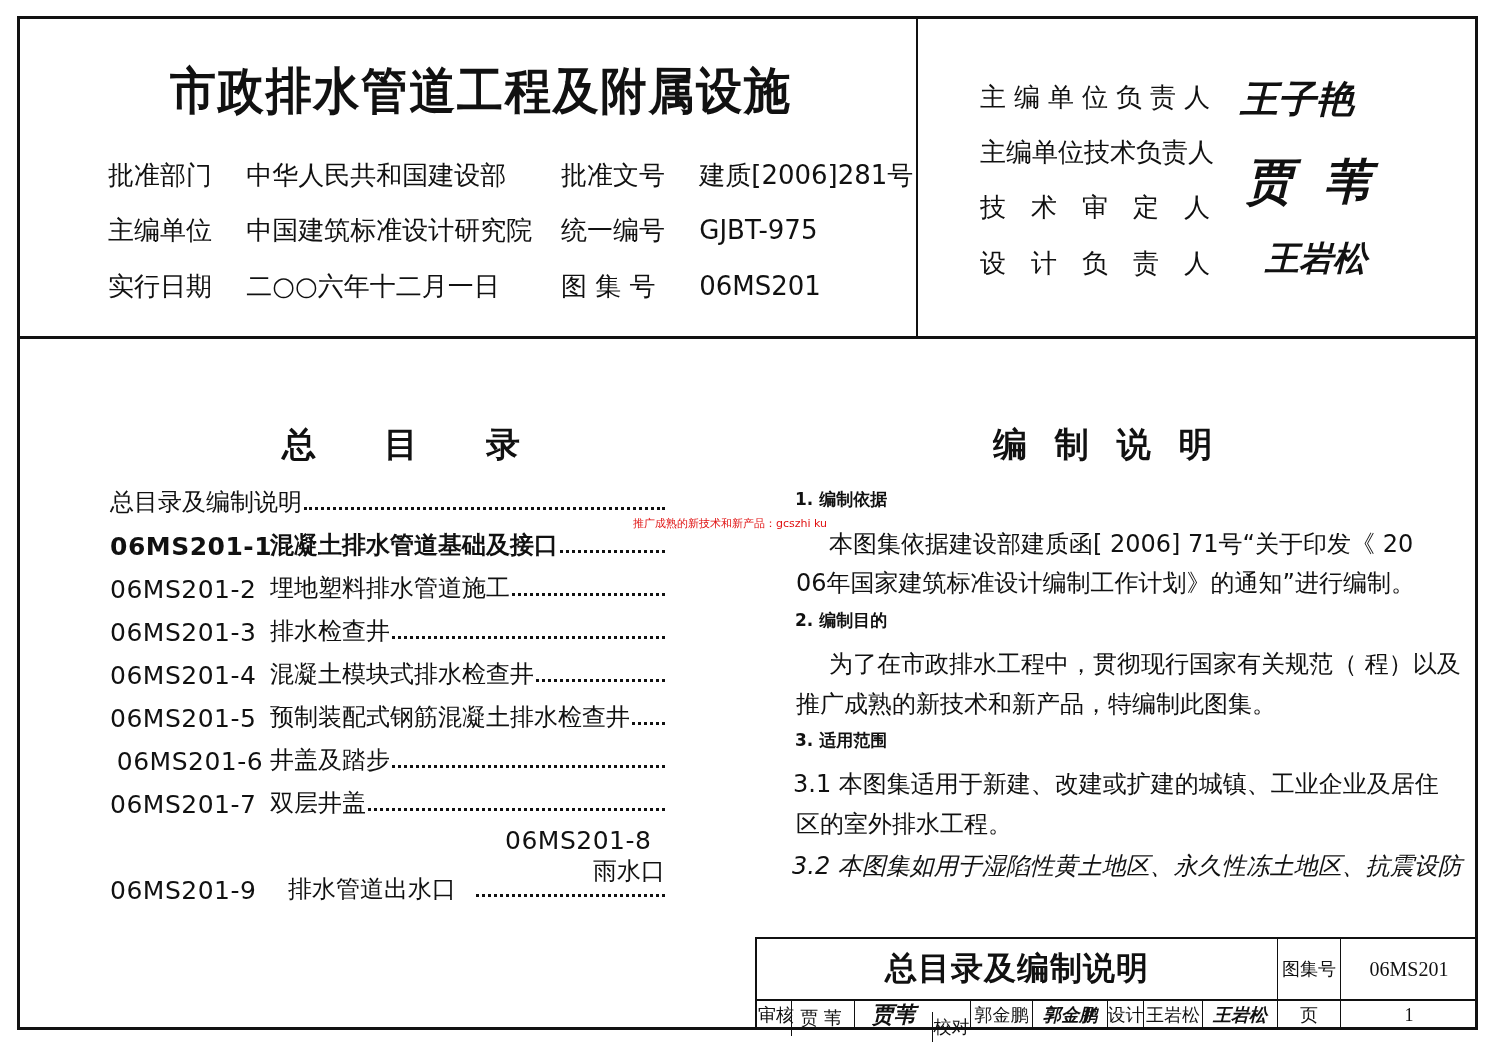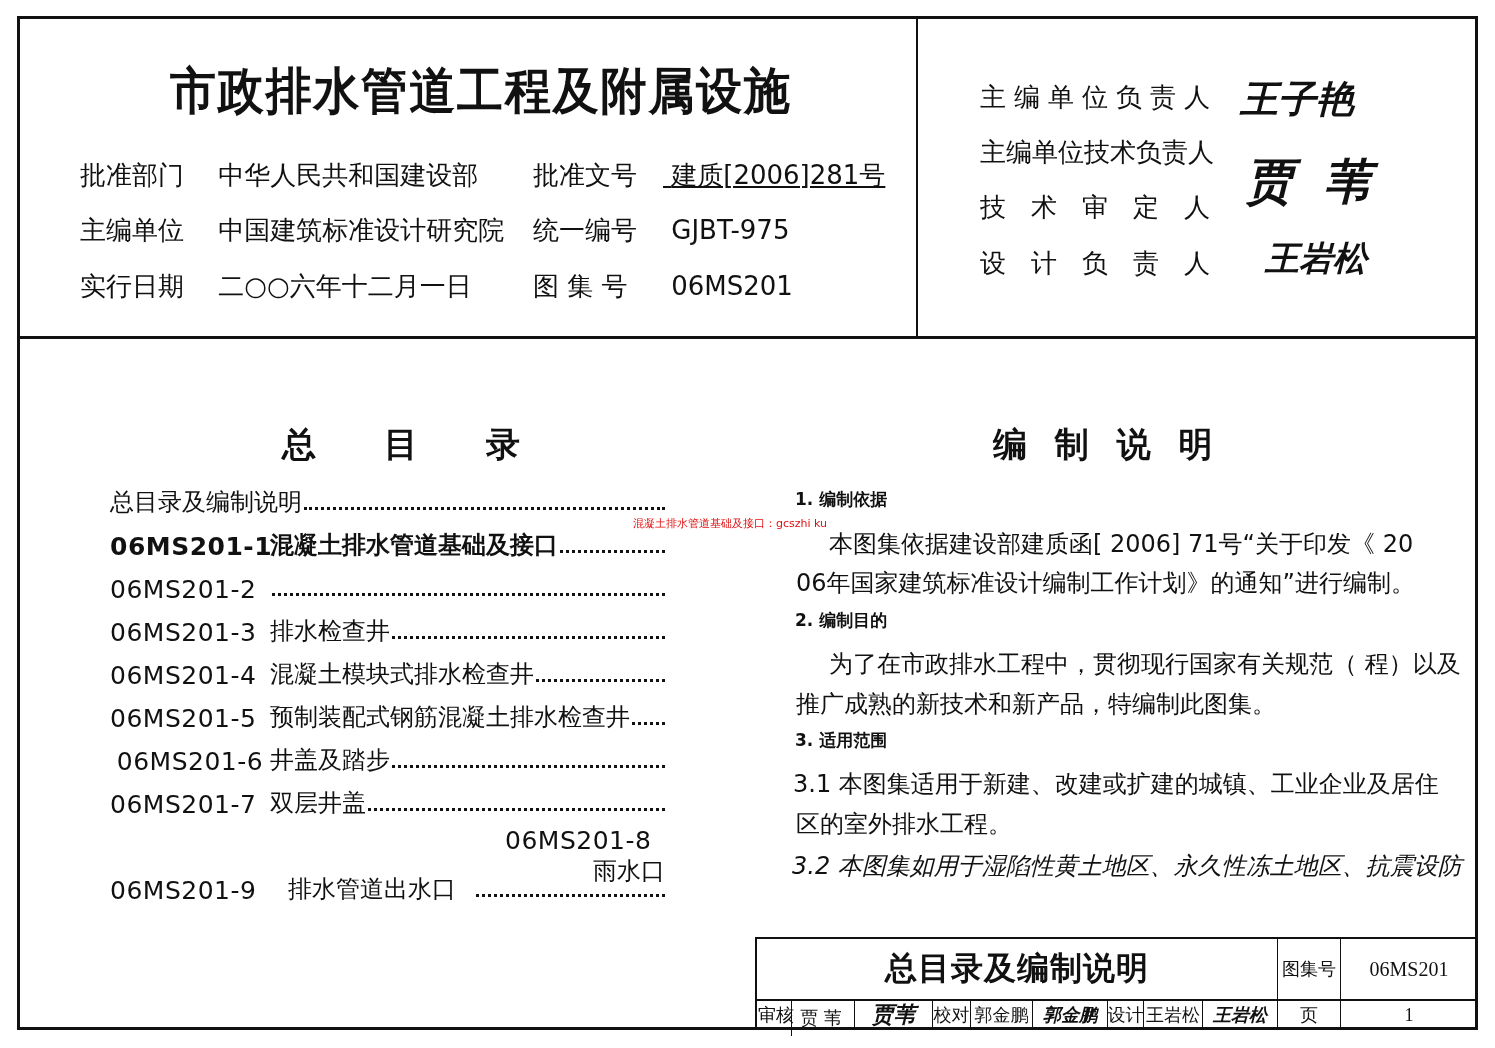--- a/index.html
+++ b/index.html
@@ -1,20 +1,20 @@
 <!DOCTYPE html>
 <html><head>
 <meta charset="utf-8">
 <style>
   html,body{margin:0;padding:0;background:#fff;}
   body{width:1495px;height:1048px;position:relative;overflow:hidden;font-family:"DejaVu Sans","Liberation Sans",sans-serif;color:#111;}
   .abs{position:absolute;}
   .line{position:absolute;background:#111;}
   .title{left:170px;top:58px;font-size:50px;font-weight:bold;letter-spacing:2px;white-space:nowrap;transform:scaleX(0.92);transform-origin:left;}
-  .meta{font-size:26px;white-space:nowrap;}
+  .meta{font-size:26px;white-space:nowrap;margin-left:28px;}
   .meta .lbl{display:inline-block;width:130px;}
   .sig-row{font-size:26px;white-space:nowrap;}
   .sig-lbl{display:inline-block;width:230px;text-align:justify;text-align-last:justify;}
   .signature{font-family:"DejaVu Serif",serif;font-style:italic;font-weight:bold;font-size:38px;}
   .sec-h{font-size:34px;font-weight:bold;white-space:nowrap;}
   .toc-row{position:absolute;left:110px;width:555px;height:36px;display:flex;align-items:flex-end;font-size:24px;white-space:nowrap;}
   .toc-code{width:160px;font-size:25px;letter-spacing:0.5px;}
   .toc-title{}
   .toc-dots{flex:1;overflow:hidden;border-bottom:3px dotted #111;margin:0 0 8px 2px;height:1px;}
   .toc-first .toc-dots{margin-left:2px;}
@@ -44,21 +44,21 @@
 </div>
 <div class="abs meta" style="left:80px;top:213px;">
   <span class="lbl">主编单位</span>
   <span>中国建筑标准设计研究院</span>
 </div>
 <div class="abs meta" style="left:80px;top:269px;">
   <span class="lbl">实行日期</span>
   <span>二○○六年十二月一日</span>
 </div>
 
-<div class="abs meta" style="left:533px;top:158px;text-decoration:underline;">
+<div class="abs meta" style="left:533px;top:158px;">
   <span class="lbl">批准文号</span>
   <span>建质[2006]281号</span>
 </div>
 <div class="abs meta" style="left:533px;top:213px;">
   <span class="lbl">统一编号</span>
   <span>GJBT-975</span>
 </div>
 <div class="abs meta" style="left:533px;top:269px;">
   <span class="lbl">图 集 号</span>
   <span>06MS201</span>
@@ -89,20 +89,21 @@
   <span class="toc-title">总目录及编制说明</span>
   <span class="toc-dots"></span>
 </div>
 <div class="toc-row" style="top:525px;font-weight:bold;">
   <span class="toc-code">06MS201-1</span>
   <span class="toc-title">混凝土排水管道基础及接口</span>
   <span class="toc-dots"></span>
 </div>
 <div class="toc-row" style="top:568px;">
   <span class="toc-code">06MS201-2</span>
+  <span class="toc-title">埋地塑料排水管道施工</span>
   <span class="toc-dots"></span>
 </div>
 <div class="toc-row" style="top:611px;">
   <span class="toc-code">06MS201-3</span>
   <span class="toc-title">排水检查井</span>
   <span class="toc-dots"></span>
 </div>
 <div class="toc-row" style="top:654px;">
   <span class="toc-code">06MS201-4</span>
   <span class="toc-title">混凝土模块式排水检查井</span>
@@ -127,21 +128,21 @@
   <span class="toc-code">06MS201-8</span>
   <span class="toc-title">雨水口</span>
   <span class="toc-dots"></span>
 </div>
 <div class="toc-row" style="top:869px;gap:18px;">
   <span class="toc-code">06MS201-9</span>
   <span class="toc-title">排水管道出水口</span>
   <span class="toc-dots"></span>
 </div>
 
-<div class="abs watermark">混凝土排水管道基础及接口：gcszhi ku</div>
+<div class="abs watermark">推广成熟的新技术和新产品：gcszhi ku</div>
 
 <div class="abs sec-h" style="left:993px;top:422px;letter-spacing:8px;">编 制 说 明</div>
 <div class="notes">
   <p class="h" style="left:795px;top:488px;">1.  编制依据</p>
   <p style="left:805px;top:528px;">　本图集依据建设部建质函[ 2006] 71号“关于印发《 20</p>
   <p style="left:796px;top:567px;">06年国家建筑标准设计编制工作计划》的通知”进行编制。</p>
   <p class="h" style="left:795px;top:609px;">2.  编制目的</p>
   <p style="left:805px;top:648px;">　为了在市政排水工程中，贯彻现行国家有关规范（ 程）以及</p>
   <p style="left:796px;top:688px;">推广成熟的新技术和新产品，特编制此图集。</p>
   <p class="h" style="left:795px;top:729px;">3.  适用范围</p>
@@ -152,21 +153,21 @@
 
 <div class="tb">
   <div class="line" style="left:0;top:60px;width:720px;height:1.5px;"></div>
   <div class="tb-cell tb-main" style="left:0;top:0;width:520px;height:60px;border-left:none;">总目录及编制说明</div>
   <div class="tb-cell" style="left:520px;top:0;width:63px;height:60px;">图集号</div>
   <div class="tb-cell" style="left:583px;top:0;width:137px;height:60px;font-family:'Liberation Serif',serif;font-size:20px;">06MS201</div>
 
   <div class="tb-cell" style="left:0;top:61px;width:38px;height:30px;border-left:none;">审核</div>
   <div class="tb-cell" style="left:34px;top:61px;width:59px;height:36px;">贾 苇</div>
   <div class="tb-cell tb-sig" style="left:97px;top:61px;width:78px;height:30px;">贾苇</div>
-  <div class="tb-cell" style="left:175px;top:61px;width:38px;height:30px;">校对</div>
+  <div class="tb-cell" style="left:175px;top:73px;width:38px;height:30px;">校对</div>
   <div class="tb-cell" style="left:213px;top:61px;width:62px;height:30px;">郭金鹏</div>
   <div class="tb-cell tb-sig" style="left:275px;top:61px;width:75px;height:30px;font-size:18px;">郭金鹏</div>
   <div class="tb-cell" style="left:350px;top:61px;width:36px;height:30px;">设计</div>
   <div class="tb-cell" style="left:386px;top:61px;width:59px;height:30px;">王岩松</div>
   <div class="tb-cell tb-sig" style="left:445px;top:61px;width:75px;height:30px;font-size:18px;">王岩松</div>
   <div class="tb-cell" style="left:520px;top:61px;width:63px;height:30px;">页</div>
   <div class="tb-cell" style="left:583px;top:61px;width:137px;height:30px;font-family:'Liberation Serif',serif;">1</div>
 </div>
 
 </body></html>

